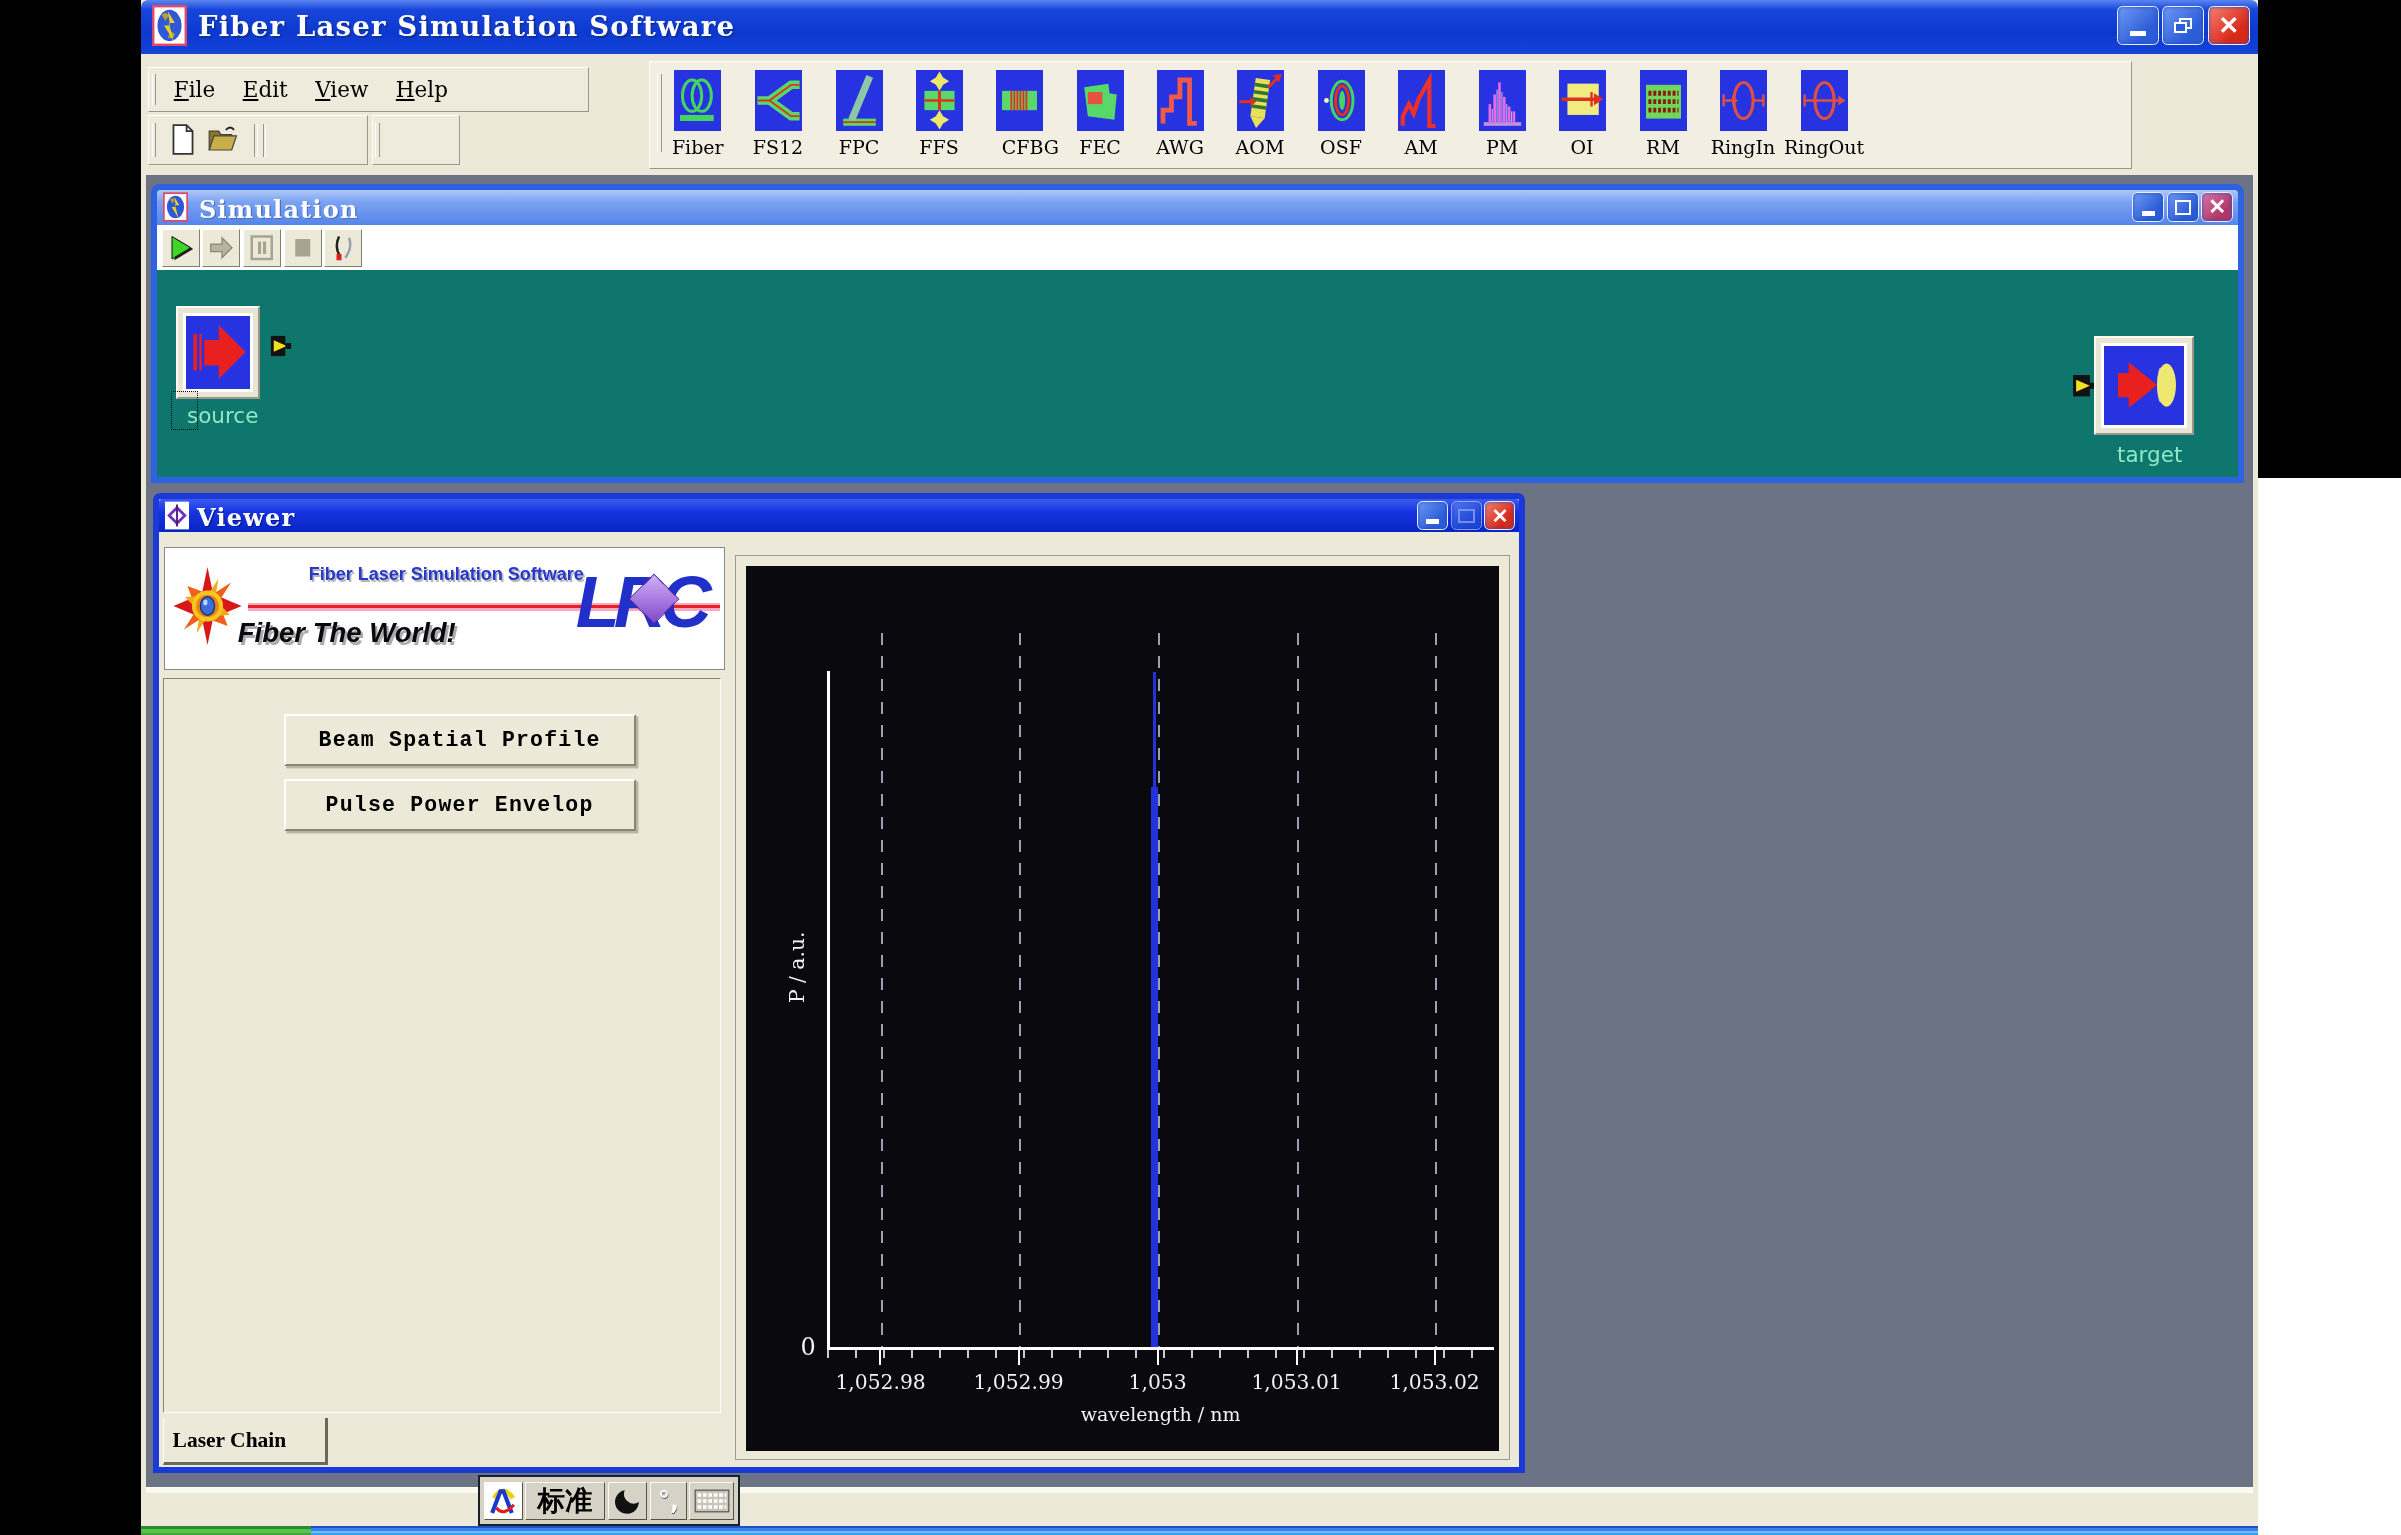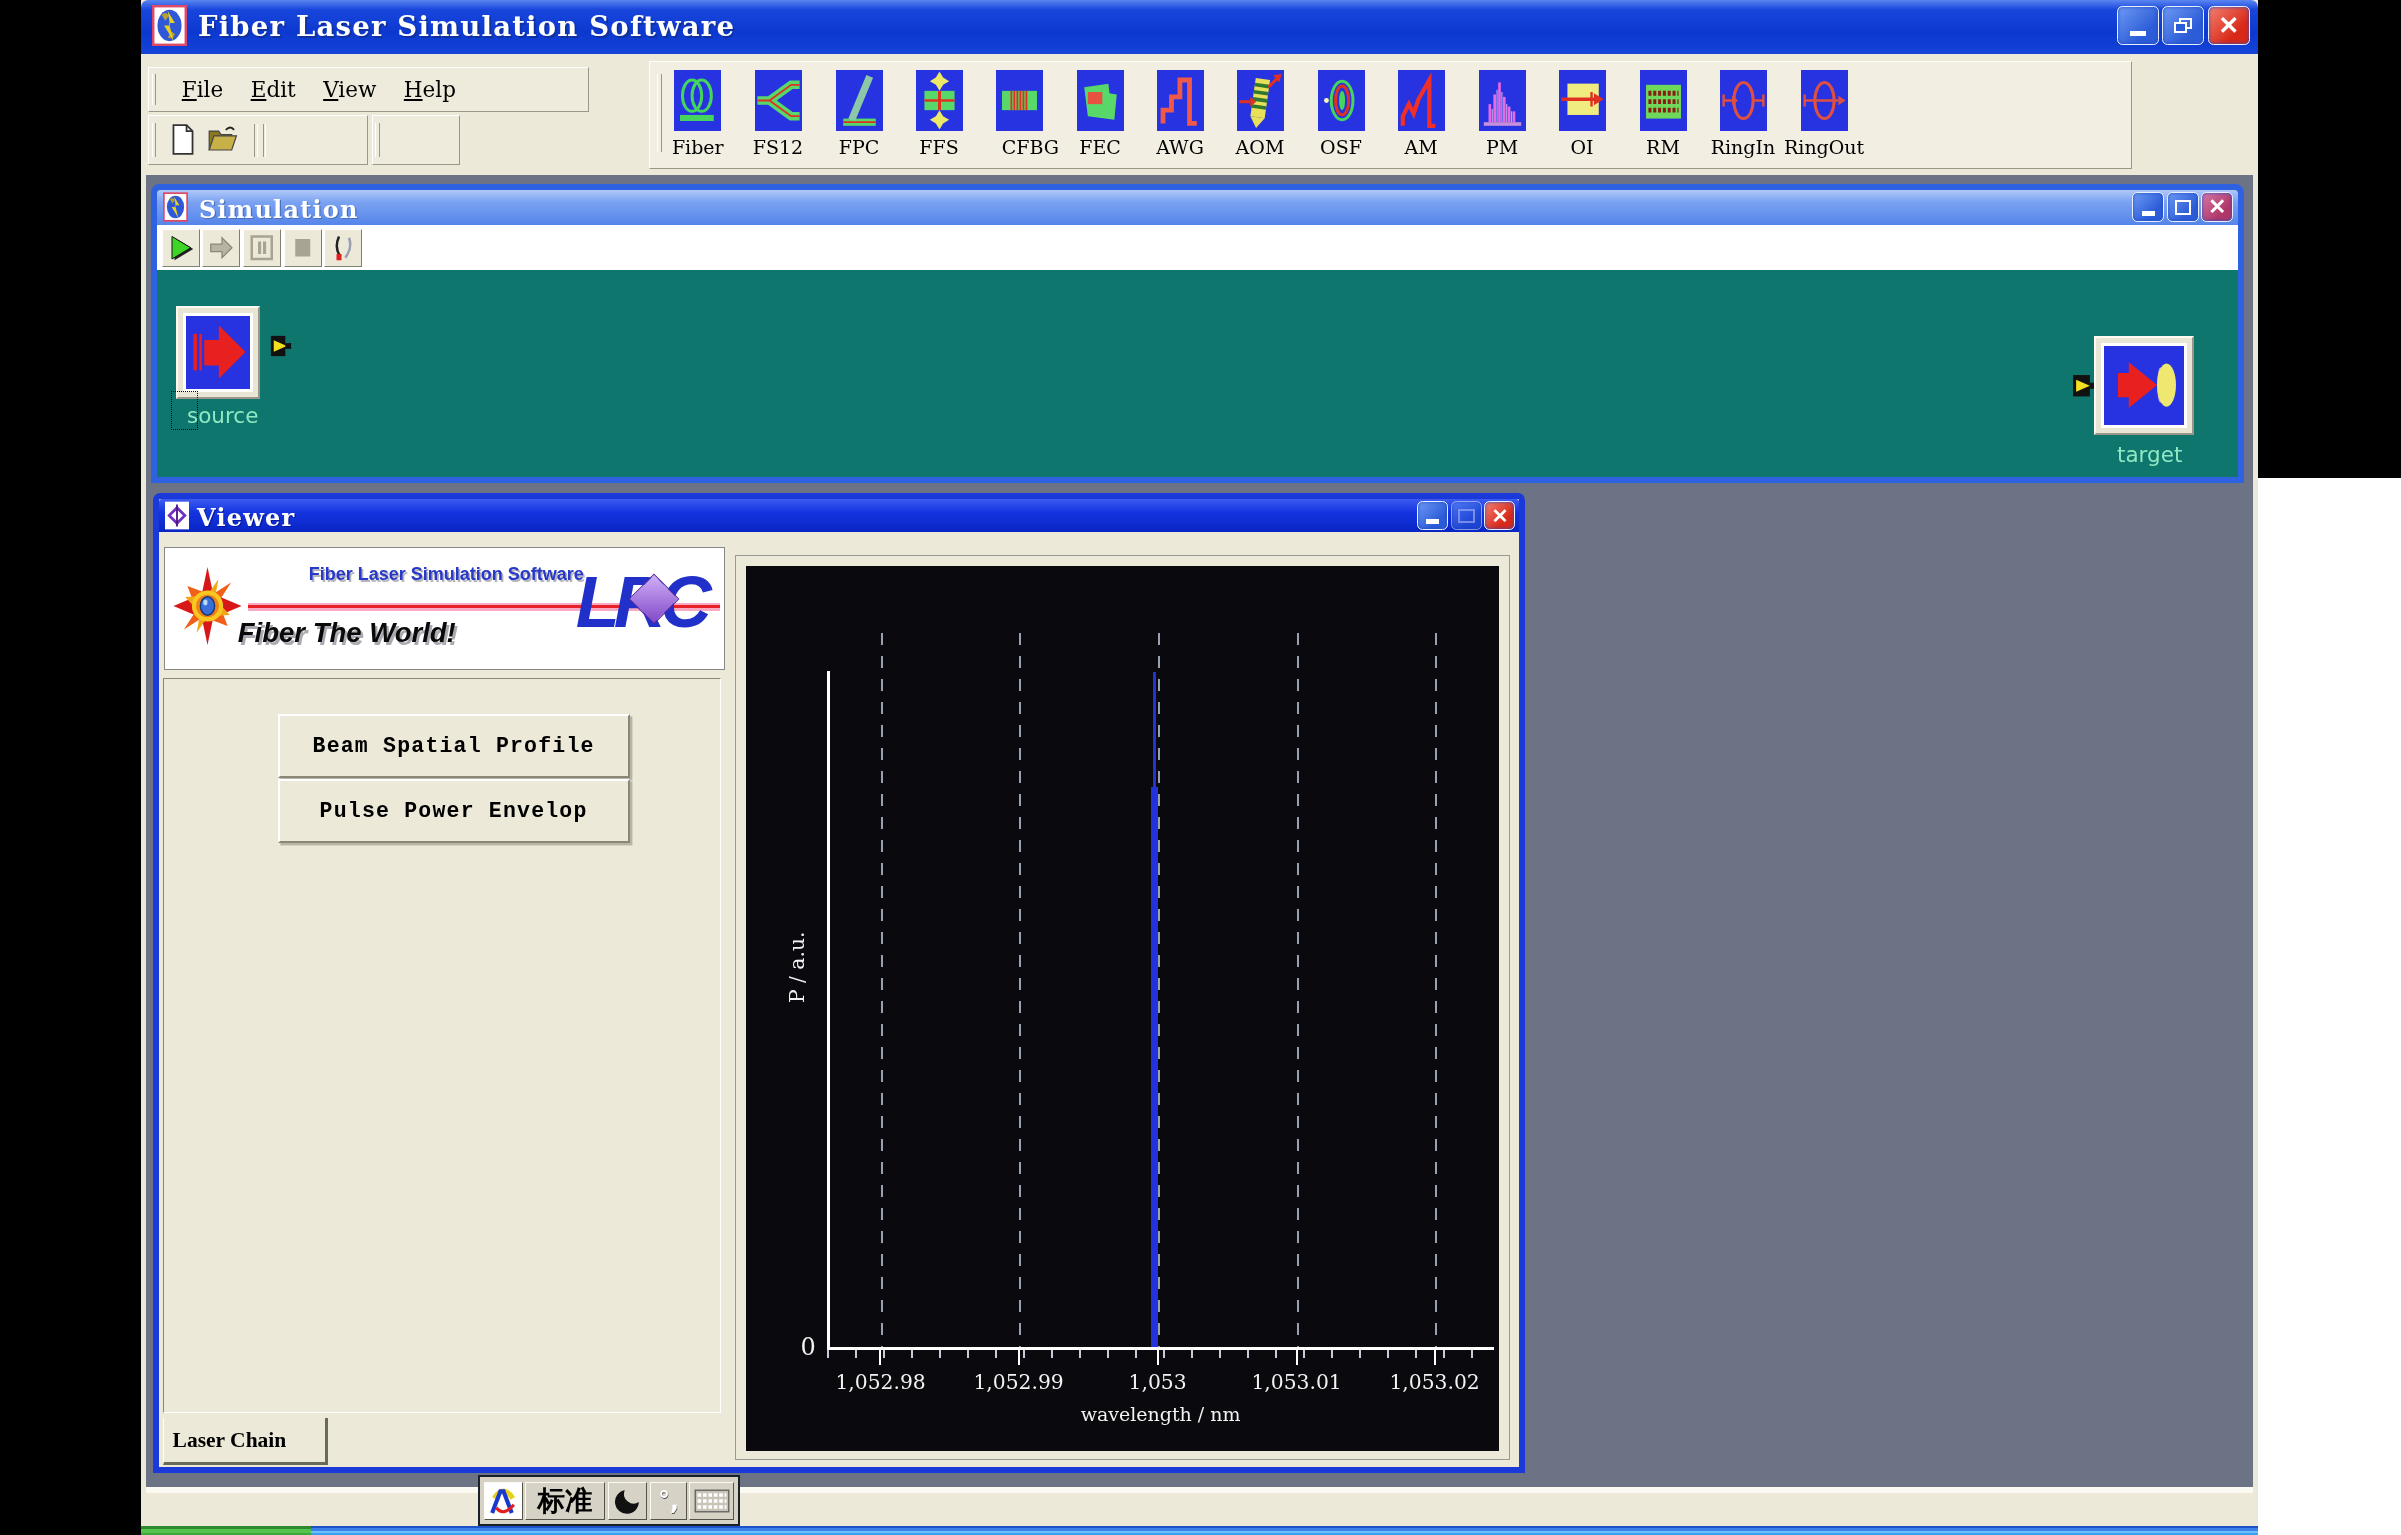--- a/index.html
+++ b/index.html
@@ -36,21 +36,21 @@
   .menu-item::first-letter { text-decoration:underline; }
 
   .tool-item { position:absolute; width:80px; text-align:center; cursor:pointer; }
   .tool-icon { width:47px; height:61px; margin:0 auto; background:#2733E0; display:block; }
   .tool-label { display:block; margin-top:4.8px; font:19px "DejaVu Serif",serif; color:#000; }
 
   .sp-toolbtn { position:absolute; top:3.6px; width:38px; height:38px; background:#ECE9D8;
                 border-top:1.8px solid #FFF; border-left:1.8px solid #FFF; border-bottom:1.8px solid #80806E; border-right:1.8px solid #80806E;
                 display:flex; align-items:center; justify-content:center; }
 
-  .viewer-btn { position:absolute; left:114px; width:352px; height:64px; background:#ECE9D8;
+  .viewer-btn { position:absolute; left:120px; width:352px; height:52px; background:#ECE9D8;
                 border-top:2.4px solid #FFF; border-left:2.4px solid #FFF; border-bottom:2.4px solid #8A8778; border-right:2.4px solid #8A8778;
                 font:bold 21.5px "Liberation Mono",monospace; letter-spacing:1.2px; color:#000;
                 display:flex; align-items:center; justify-content:center; box-shadow:2.4px 2.4px 0 #B8B5A5; }
   .viewer-btn.focused { border:2.4px solid #000; box-shadow:none; outline:none; }
   .viewer-btn.focused .inner-dots { position:absolute; inset:3.6px; border:1.8px dotted #333; }
 
   .node-btn { position:absolute; background:#E9E5D4; border-top:2.4px solid #FBF9F0; border-left:2.4px solid #FBF9F0;
               border-bottom:2.4px solid #9A978A; border-right:2.4px solid #9A978A; padding:4.8px; }
   .node-btn .inner { background:#FFF; width:100%; height:100%; padding:3.6px; }
   .node-btn .bluebox { background:#2733E0; width:100%; height:100%; }
@@ -90,21 +90,21 @@
           <i class="b"></i>
         </span>
       </div>
     <div class="abs xpbtn red" style="right:8.4px; top:6px; width:42px; height:39px;">
         <span class="x">✕</span>
       </div>
   </div>
 
   <div class="abs raised" style="left:7.2px; top:67px; width:441px; height:45px; display:flex; align-items:center;">
     <span class="grip"></span>
-    <span class="menu-item" style="margin-left:17px;">File</span>
+    <span class="menu-item" style="margin-left:9px;">File</span>
     <span class="menu-item" style="margin-left:15.5px;">Edit</span>
     <span class="menu-item" style="margin-left:15.5px;">View</span>
     <span class="menu-item" style="margin-left:15.5px;">Help</span>
   </div>
 
   <div class="abs raised" style="left:7.2px; top:115px; width:220px; height:50px; display:flex; align-items:center;">
     <span class="grip"></span>
     <span style="margin-left:12px;">
       <svg width="24" height="31" viewBox="0 0 20 26">
           <path d="M2 1 H13 L18 6 V25 H2 Z" fill="#FFF" stroke="#333" stroke-width="1.5"></path>

